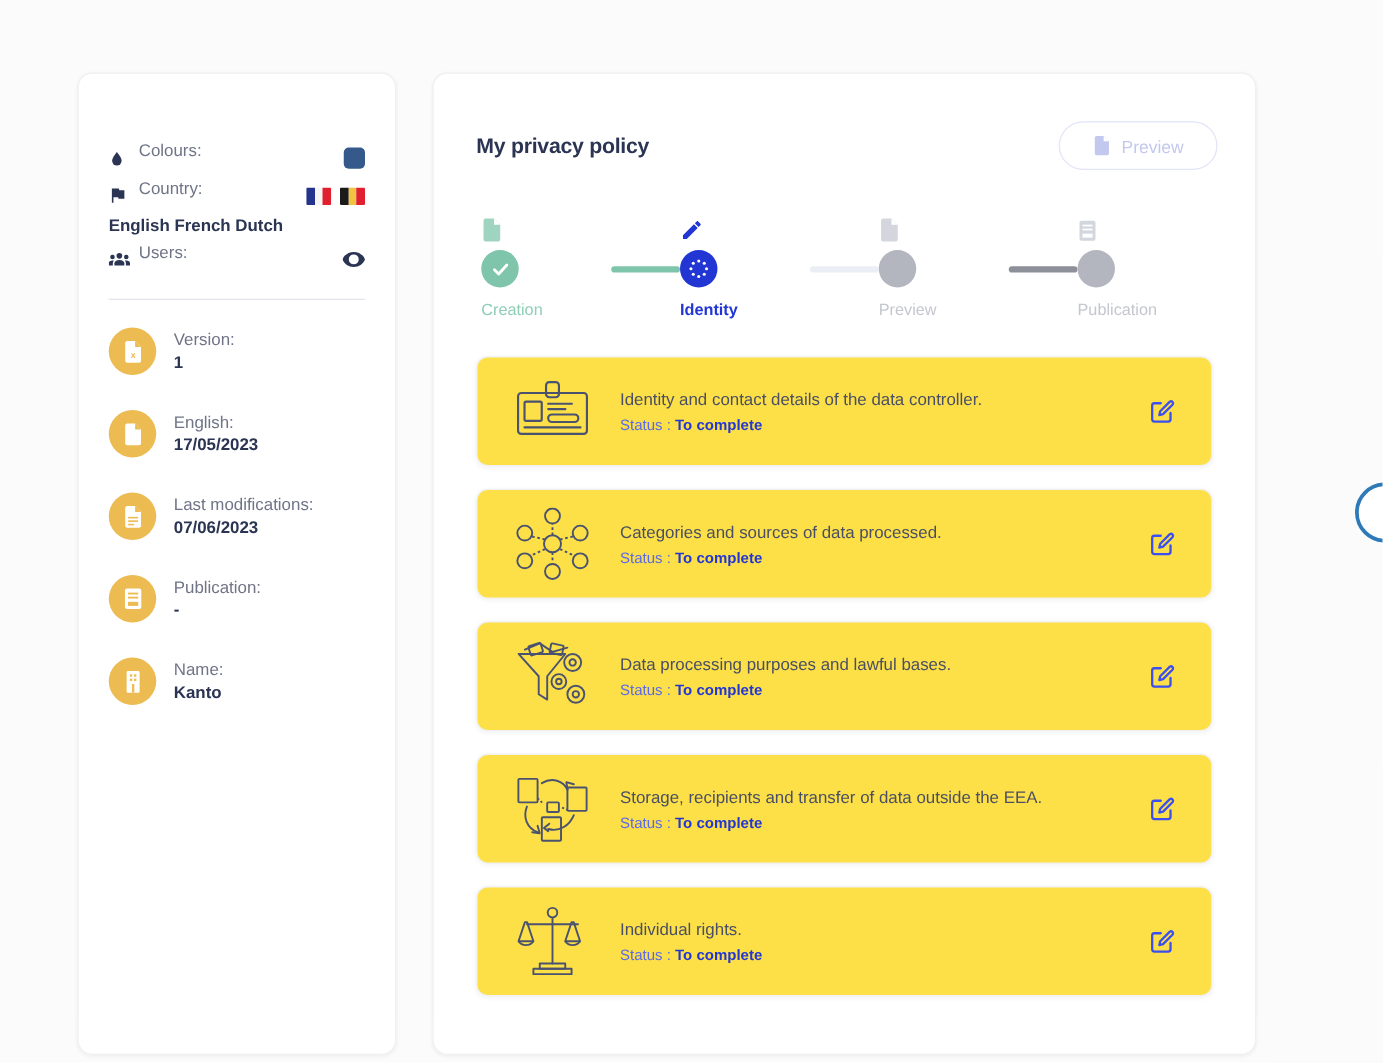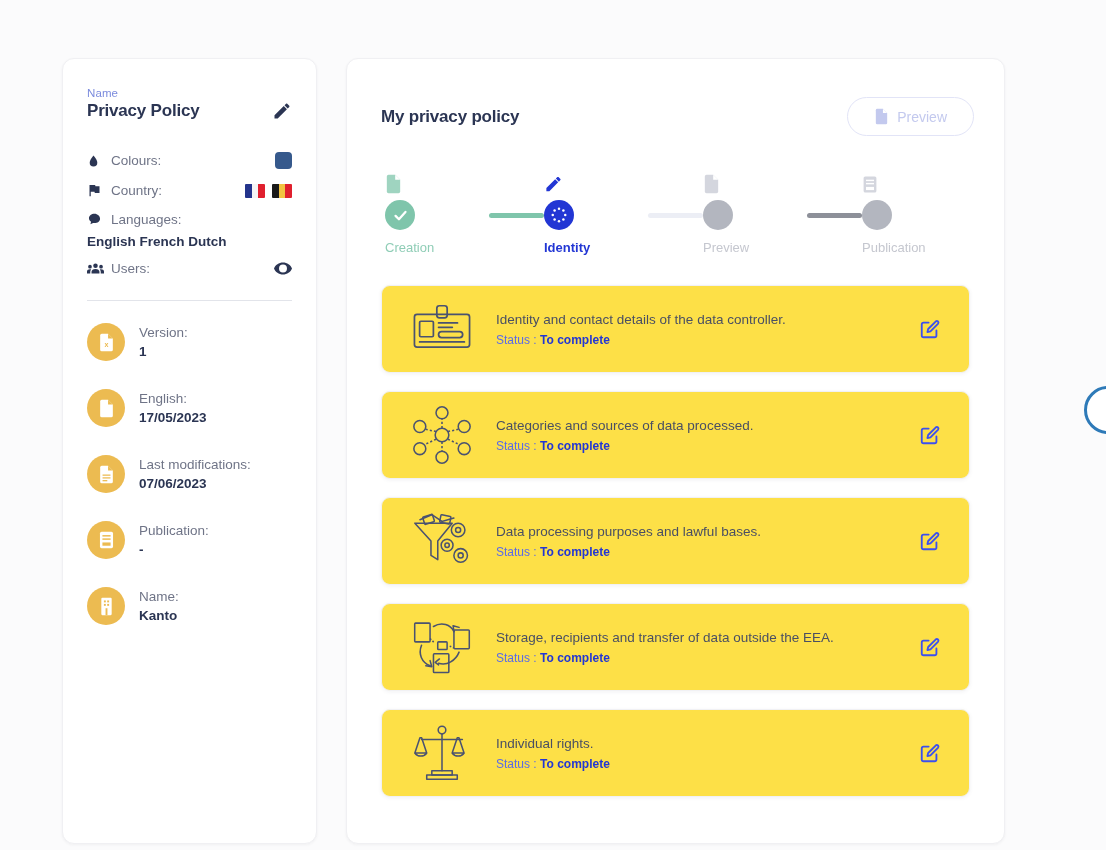--- a/index.html
+++ b/index.html
@@ -52,21 +52,20 @@
     border: none;
     cursor: pointer;
     padding: 0;
     line-height: 0;
   }
 
   .meta-list { margin-top: 26px; }
 
   .meta-row {
     display: flex;
-    align-items: center;
     min-height: 27px;
     margin-bottom: 3px;
   }
 
   .meta-ico {
     width: 20px;
     flex: 0 0 20px;
     color: #2b3553;
     line-height: 0;
     display: flex;
@@ -301,31 +300,20 @@
     border: 3px solid #2e7ab8;
     border-radius: 50%;
     background: #ffffff;
   }
 </style>
 </head>
 <body>
 
 <div class="sidebar">
 
-  <div>
-    <div class="name-label">Name</div>
-    <div class="name-row">
-      <div class="policy-title">Privacy Policy</div>
-      <button class="pencil-btn">
-        <svg width="20" height="20" viewBox="0 0 24 24" fill="#2b3553">
-          <path d="M3 17.2V21h3.8L17.9 9.9l-3.8-3.8L3 17.2zM20.7 7.1c.4-.4.4-1 0-1.4l-2.4-2.4c-.4-.4-1-.4-1.4 0l-1.9 1.9 3.8 3.8 1.9-1.9z"></path>
-        </svg>
-      </button>
-    </div>
-  </div>
 
   <div class="meta-list">
 
     <div class="meta-row">
       <span class="meta-ico">
         <svg width="13" height="16" viewBox="0 0 24 24" fill="#2b3553">
           <path d="M12 2C12 2 5 10 5 15a7 7 0 0 0 14 0c0-5-7-13-7-13z"></path>
         </svg>
       </span>
       <span class="meta-text">Colours:</span>
@@ -348,28 +336,20 @@
             <span style="background:#e0202e"></span>
         </span>
         <span class="flag">
           <span style="background:#1a1a1a"></span>
             <span style="background:#f2c341"></span>
             <span style="background:#e0202e"></span>
         </span>
       </span>
     </div>
 
-    <div class="meta-row" style="min-height:24px">
-      <span class="meta-ico">
-        <svg width="15" height="14" viewBox="0 0 24 24" fill="#2b3553">
-          <path d="M12 3C6.8 3 2.5 6.4 2.5 10.6c0 2.4 1.4 4.5 3.6 5.9L5 21l4.6-2.3c.8.2 1.6.3 2.4.3 5.2 0 9.5-3.4 9.5-7.6S17.2 3 12 3z"></path>
-        </svg>
-      </span>
-      <span class="meta-text">Languages:</span>
-    </div>
 
     <div class="langs">English French Dutch</div>
 
     <div class="meta-row">
       <span class="meta-ico">
         <svg width="17" height="13" viewBox="0 0 24 18" fill="#2b3553">
           <circle cx="12" cy="5" r="3.2"></circle>
             <circle cx="4.2" cy="6.4" r="2.6"></circle>
             <circle cx="19.8" cy="6.4" r="2.6"></circle>
           <path d="M12 9.6c-3.3 0-5.6 1.7-5.6 3.9V16h11.2v-2.5c0-2.2-2.3-3.9-5.6-3.9z"></path>

